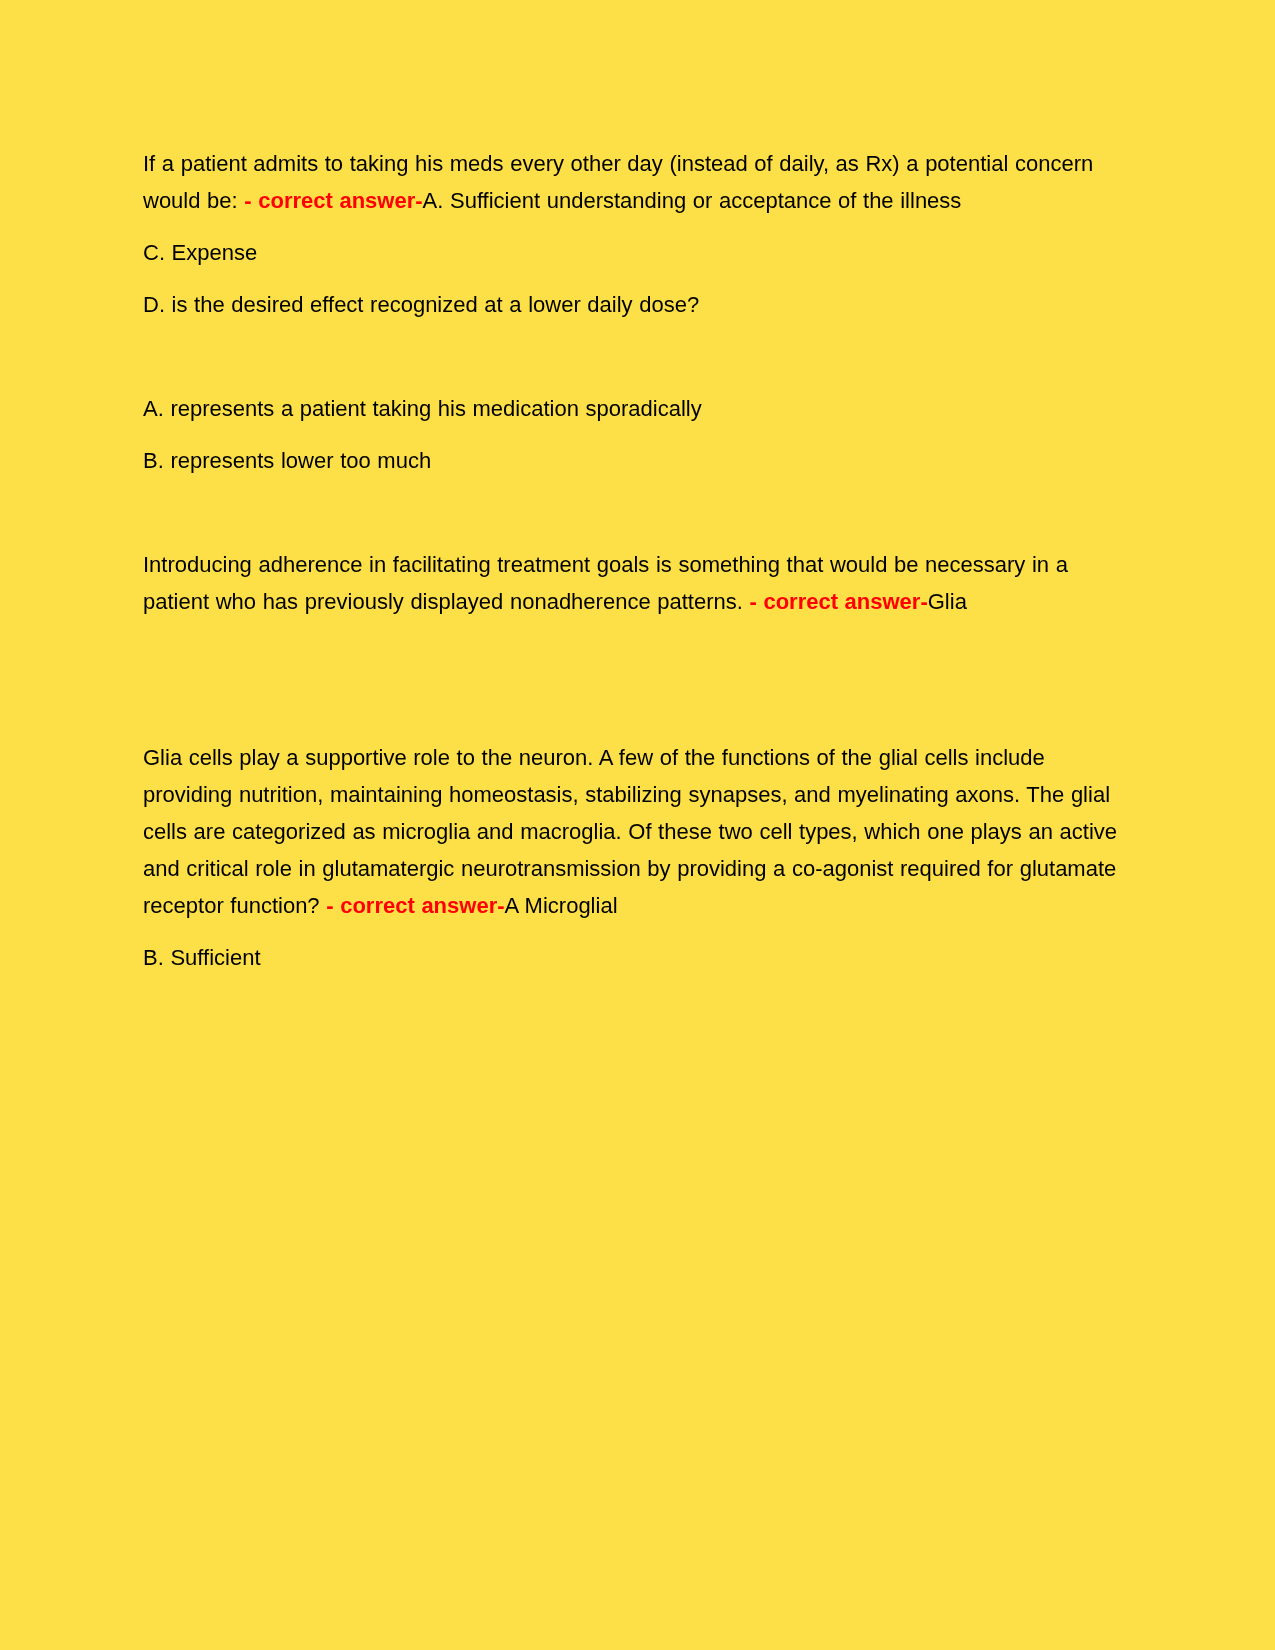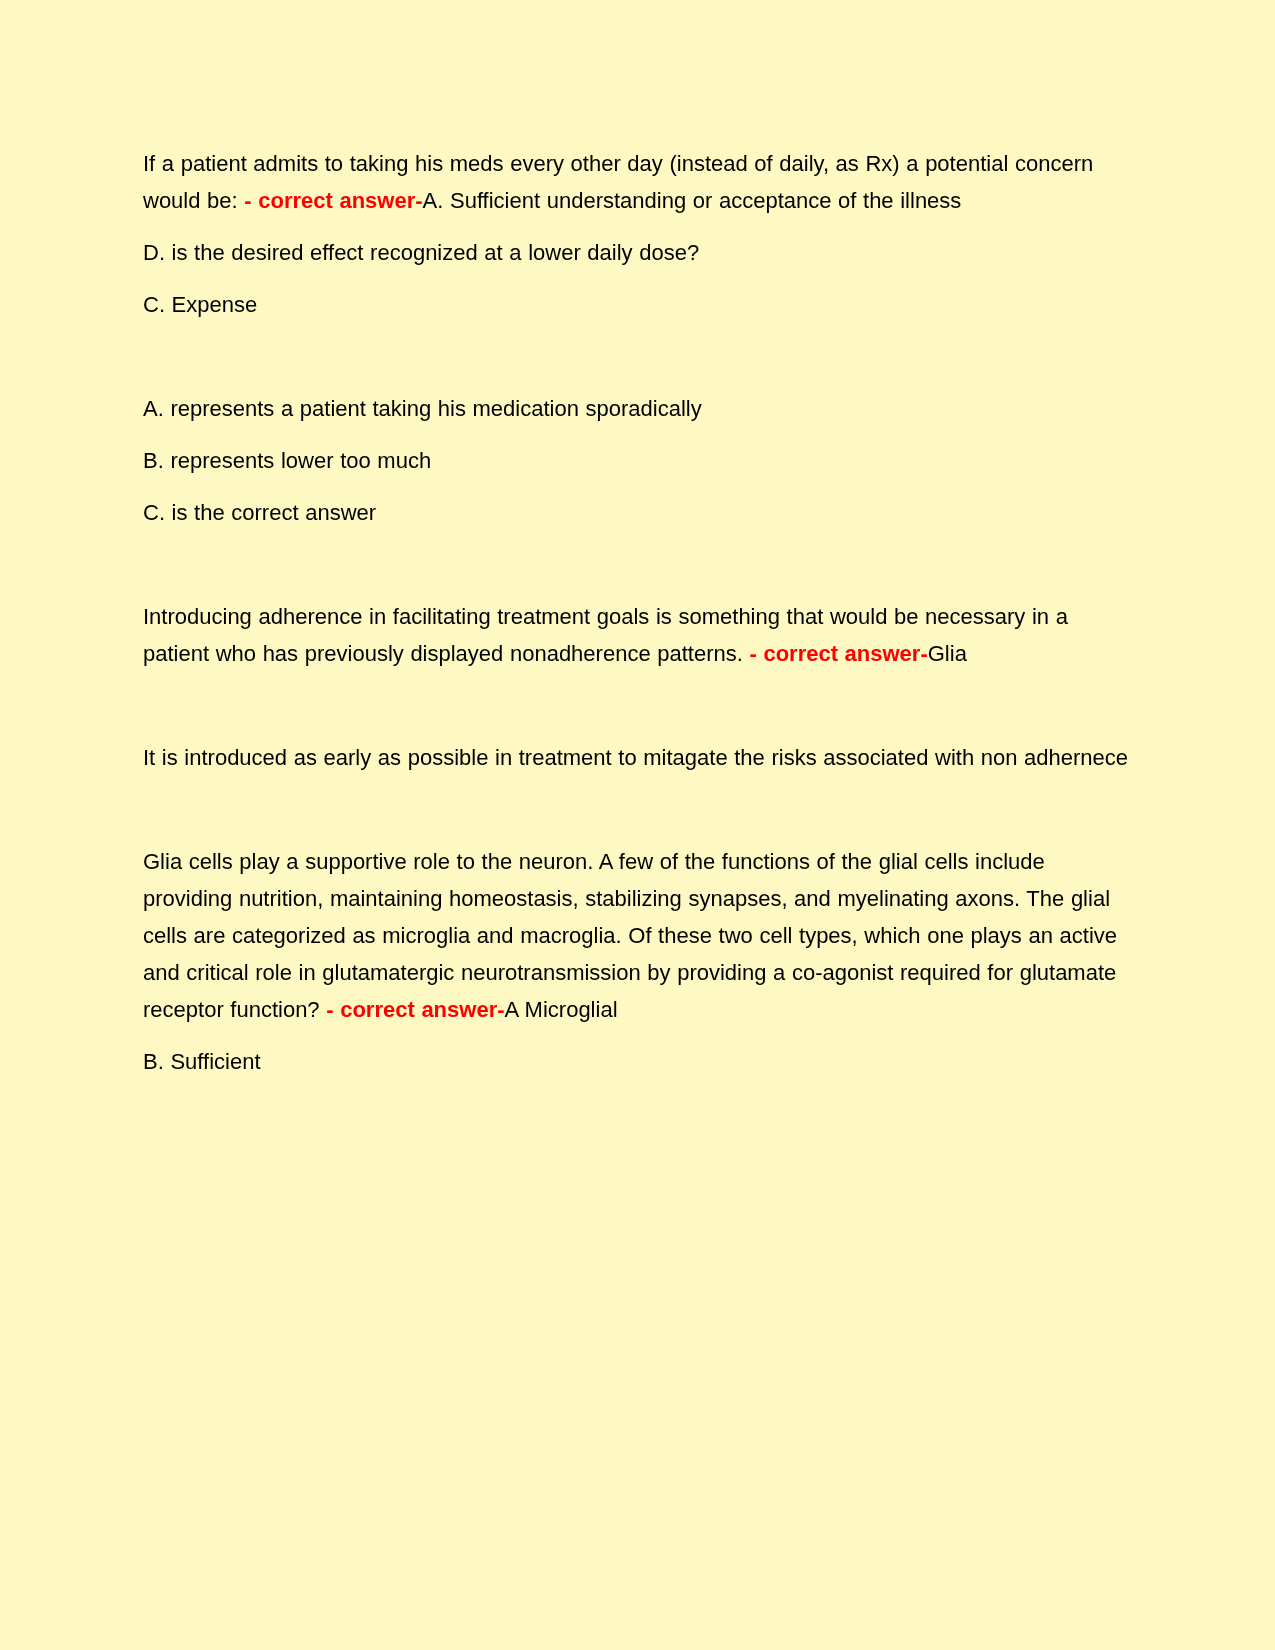--- a/index.html
+++ b/index.html
@@ -5,21 +5,21 @@
   * { box-sizing: border-box; }
   html, body {
     margin: 0;
     padding: 0;
     background: #ffffff;
   }
   .page {
     position: relative;
     width: 1275px;
     height: 1650px;
-    background: #fef9c3;
+    background: #fde047;
     font-family: "Liberation Sans", sans-serif;
     color: #000000;
     overflow: hidden;
   }
   .content {
     padding: 145px 142px 0 143px;
   }
   .content p {
     margin: 0 0 15px 0;
     font-size: 22px;
@@ -37,40 +37,38 @@
 </style>
 </head>
 <body>
 
 <div class="page">
   <div class="content">
 
     <p><span>If a patient admits to taking his meds every other day (instead of daily, as Rx) a potential concern would be: </span><span class="red">- correct answer-</span><span>A. Sufficient understanding or acceptance of the illness</span></p>
 
 
+    <p>C. Expense</p>
+
     <p>D. is the desired effect recognized at a lower daily dose?</p>
-
-    <p>C. Expense</p>
 
     <p class="blank"></p>
 
     <p>A. represents a patient taking his medication sporadically</p>
 
     <p>B. represents lower too much</p>
 
-    <p>C. is the correct answer</p>
 
 
     <p class="blank"></p>
 
     <p><span>Introducing adherence in facilitating treatment goals is something that would be necessary in a patient who has previously displayed nonadherence patterns. </span><span class="red">- correct answer-</span><span>Glia</span></p>
 
     <p class="blank"></p>
 
-    <p>It is introduced as early as possible in treatment to mitagate the risks associated with non adhernece</p>
 
     <p class="blank"></p>
 
     <p><span>Glia cells play a supportive role to the neuron. A few of the functions of the glial cells include providing nutrition, maintaining homeostasis, stabilizing synapses, and myelinating axons. The glial cells are categorized as microglia and macroglia. Of these two cell types, which one plays an active and critical role in glutamatergic neurotransmission by providing a co-agonist required for glutamate receptor function? </span><span class="red">- correct answer-</span><span>A Microglial</span></p>
 
     <p>B. Sufficient</p>
 
   </div>
 </div>
 

